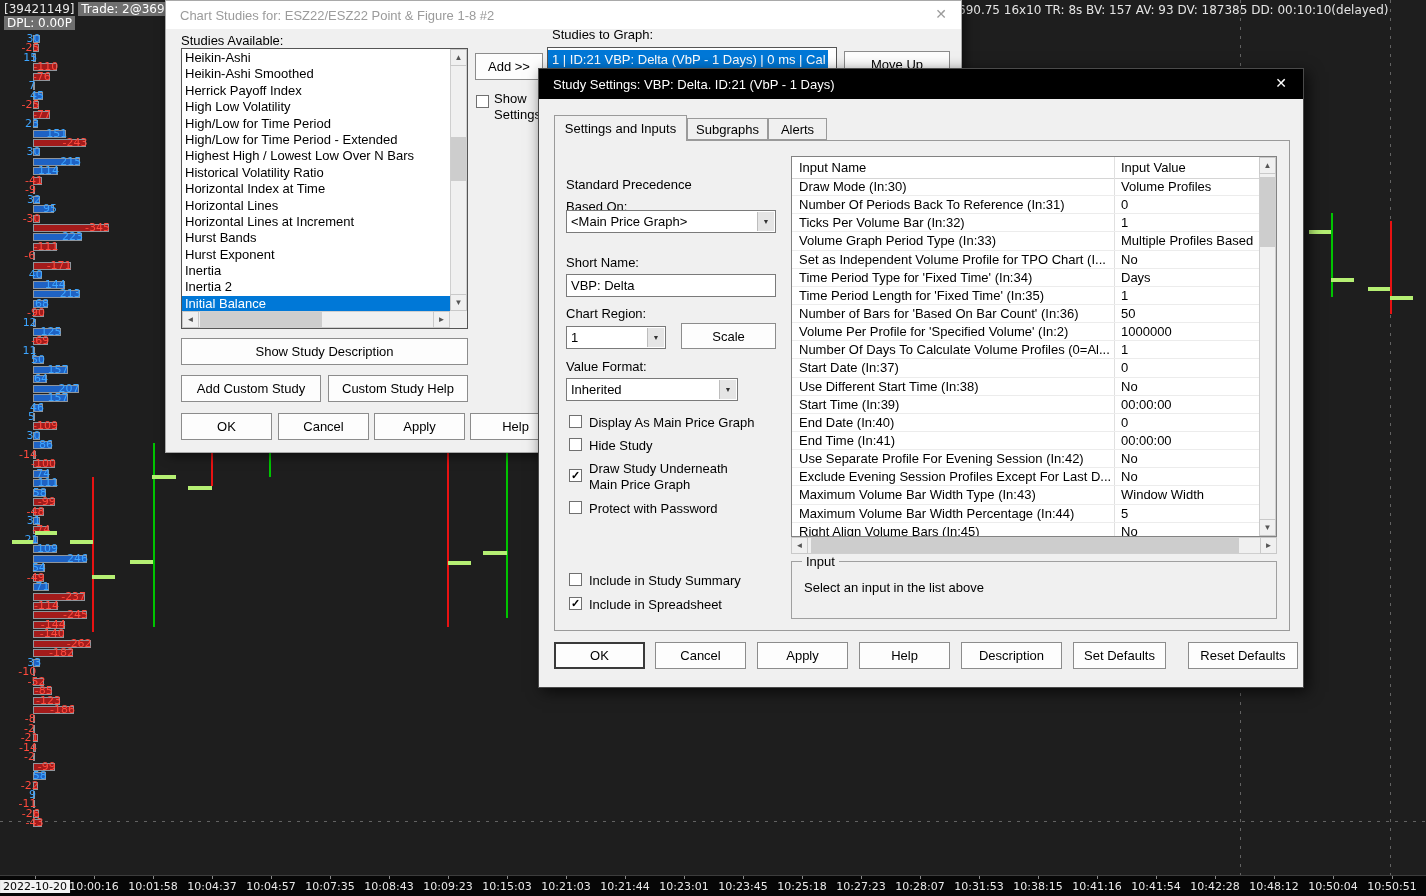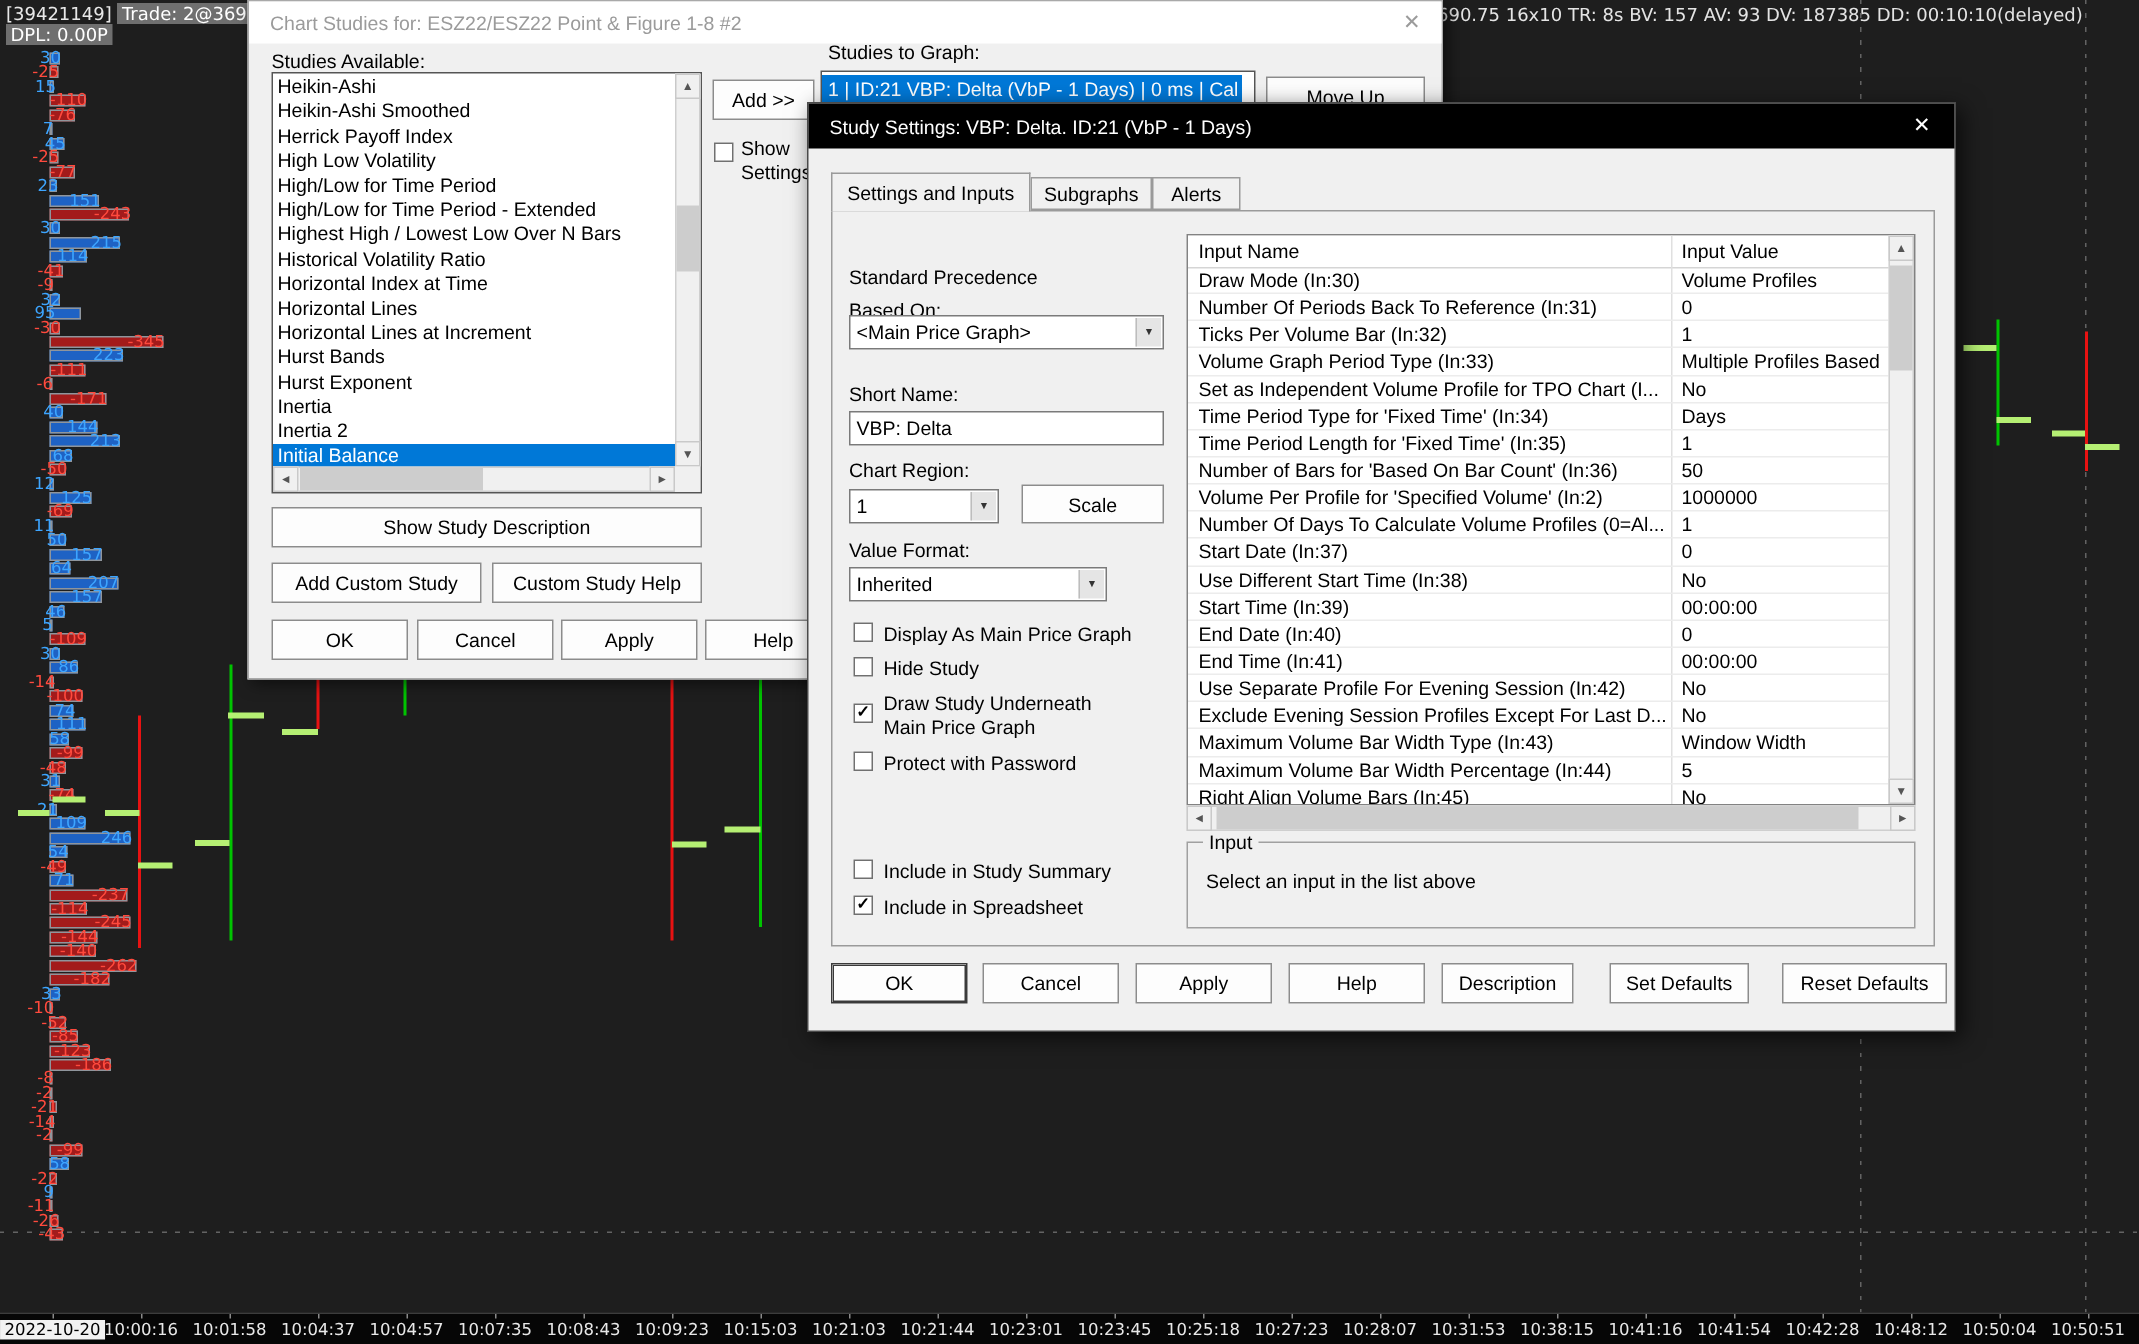--- a/index.html
+++ b/index.html
@@ -134,21 +134,21 @@
         <div class="vp-label pos" style="top: 156.85px; left: 82.3px;">215</div>
         <div class="vp-bar pos" style="top: 167.3px; left: 33px; width: 25.08px;"></div>
         <div class="vp-label pos" style="top: 166.3px; left: 60.08px;">114</div>
         <div class="vp-bar neg" style="top: 176.75px; left: 33px; width: 9.02px;"></div>
         <div class="vp-label neg" style="top: 175.75px; left: 44.02px;">-41</div>
         <div class="vp-bar neg" style="top: 186.2px; left: 33px; width: 1.98px;"></div>
         <div class="vp-label neg" style="top: 185.2px; left: 36.98px;">-9</div>
         <div class="vp-bar pos" style="top: 195.65px; left: 33px; width: 7.04px;"></div>
         <div class="vp-label pos" style="top: 194.65px; left: 42.04px;">32</div>
         <div class="vp-bar pos" style="top: 205.1px; left: 33px; width: 20.9px;"></div>
-        <div class="vp-label pos" style="top: 204.1px; left: 38px;">95</div>
+        <div class="vp-label pos" style="top: 204.1px; left: 58px;">95</div>
         <div class="vp-bar neg" style="top: 214.55px; left: 33px; width: 6.6px;"></div>
         <div class="vp-label neg" style="top: 213.55px; left: 41.6px;">-30</div>
         <div class="vp-bar neg" style="top: 224px; left: 33px; width: 75.9px;"></div>
         <div class="vp-label neg" style="top: 223px; left: 110.9px;">-345</div>
         <div class="vp-bar pos" style="top: 233.45px; left: 33px; width: 49.06px;"></div>
         <div class="vp-label pos" style="top: 232.45px; left: 84.06px;">223</div>
         <div class="vp-bar neg" style="top: 242.9px; left: 33px; width: 24.42px;"></div>
         <div class="vp-label neg" style="top: 241.9px; left: 59.42px;">-111</div>
         <div class="vp-bar neg" style="top: 252.35px; left: 33px; width: 1.32px;"></div>
         <div class="vp-label neg" style="top: 251.35px; left: 36.32px;">-6</div>
@@ -156,21 +156,21 @@
         <div class="vp-label neg" style="top: 260.8px; left: 72.62px;">-171</div>
         <div class="vp-bar pos" style="top: 271.25px; left: 33px; width: 8.8px;"></div>
         <div class="vp-label pos" style="top: 270.25px; left: 43.8px;">40</div>
         <div class="vp-bar pos" style="top: 280.7px; left: 33px; width: 31.68px;"></div>
         <div class="vp-label pos" style="top: 279.7px; left: 66.68px;">144</div>
         <div class="vp-bar pos" style="top: 290.15px; left: 33px; width: 46.86px;"></div>
         <div class="vp-label pos" style="top: 289.15px; left: 81.86px;">213</div>
         <div class="vp-bar pos" style="top: 299.6px; left: 33px; width: 14.96px;"></div>
         <div class="vp-label pos" style="top: 298.6px; left: 49.96px;">68</div>
         <div class="vp-bar neg" style="top: 309.05px; left: 33px; width: 11px;"></div>
-        <div class="vp-label neg" style="top: 308.05px; left: 46px;">-50</div>
+        <div class="vp-label neg" style="top: 308.05px; left: 46px;">-90</div>
         <div class="vp-bar pos" style="top: 318.5px; left: 33px; width: 2.64px;"></div>
         <div class="vp-label pos" style="top: 317.5px; left: 37.64px;">12</div>
         <div class="vp-bar pos" style="top: 327.95px; left: 33px; width: 27.5px;"></div>
         <div class="vp-label pos" style="top: 326.95px; left: 62.5px;">125</div>
         <div class="vp-bar neg" style="top: 337.4px; left: 33px; width: 15.18px;"></div>
         <div class="vp-label neg" style="top: 336.4px; left: 50.18px;">-69</div>
         <div class="vp-bar pos" style="top: 346.85px; left: 33px; width: 2.42px;"></div>
         <div class="vp-label pos" style="top: 345.85px; left: 37.42px;">11</div>
         <div class="vp-bar pos" style="top: 356.3px; left: 33px; width: 11px;"></div>
         <div class="vp-label pos" style="top: 355.3px; left: 46px;">50</div>
@@ -596,17 +596,17 @@
 
     <div class="grp" style="left:252px;top:492px;width:486px;height:58px;">
       <span class="grp-label">Input</span>
       <div class="lbl" style="left:12px;top:18px;">Select an input in the list above</div>
     </div>
 
     <div class="btn default" style="left:15px;top:573px;width:91px;height:27px;">OK</div>
     <div class="btn" style="left:116px;top:573px;width:91px;height:27px;">Cancel</div>
     <div class="btn" style="left:218px;top:573px;width:91px;height:27px;">Apply</div>
     <div class="btn" style="left:320px;top:573px;width:91px;height:27px;">Help</div>
-    <div class="btn" style="left:422px;top:573px;width:88px;height:27px;">Description</div>
+    <div class="btn" style="left:422px;top:573px;width:101px;height:27px;">Description</div>
     <div class="btn" style="left:534px;top:573px;width:93px;height:27px;">Set Defaults</div>
     <div class="btn" style="left:649px;top:573px;width:110px;height:27px;">Reset Defaults</div>
   </div>
 </div>
 
 </body></html>

